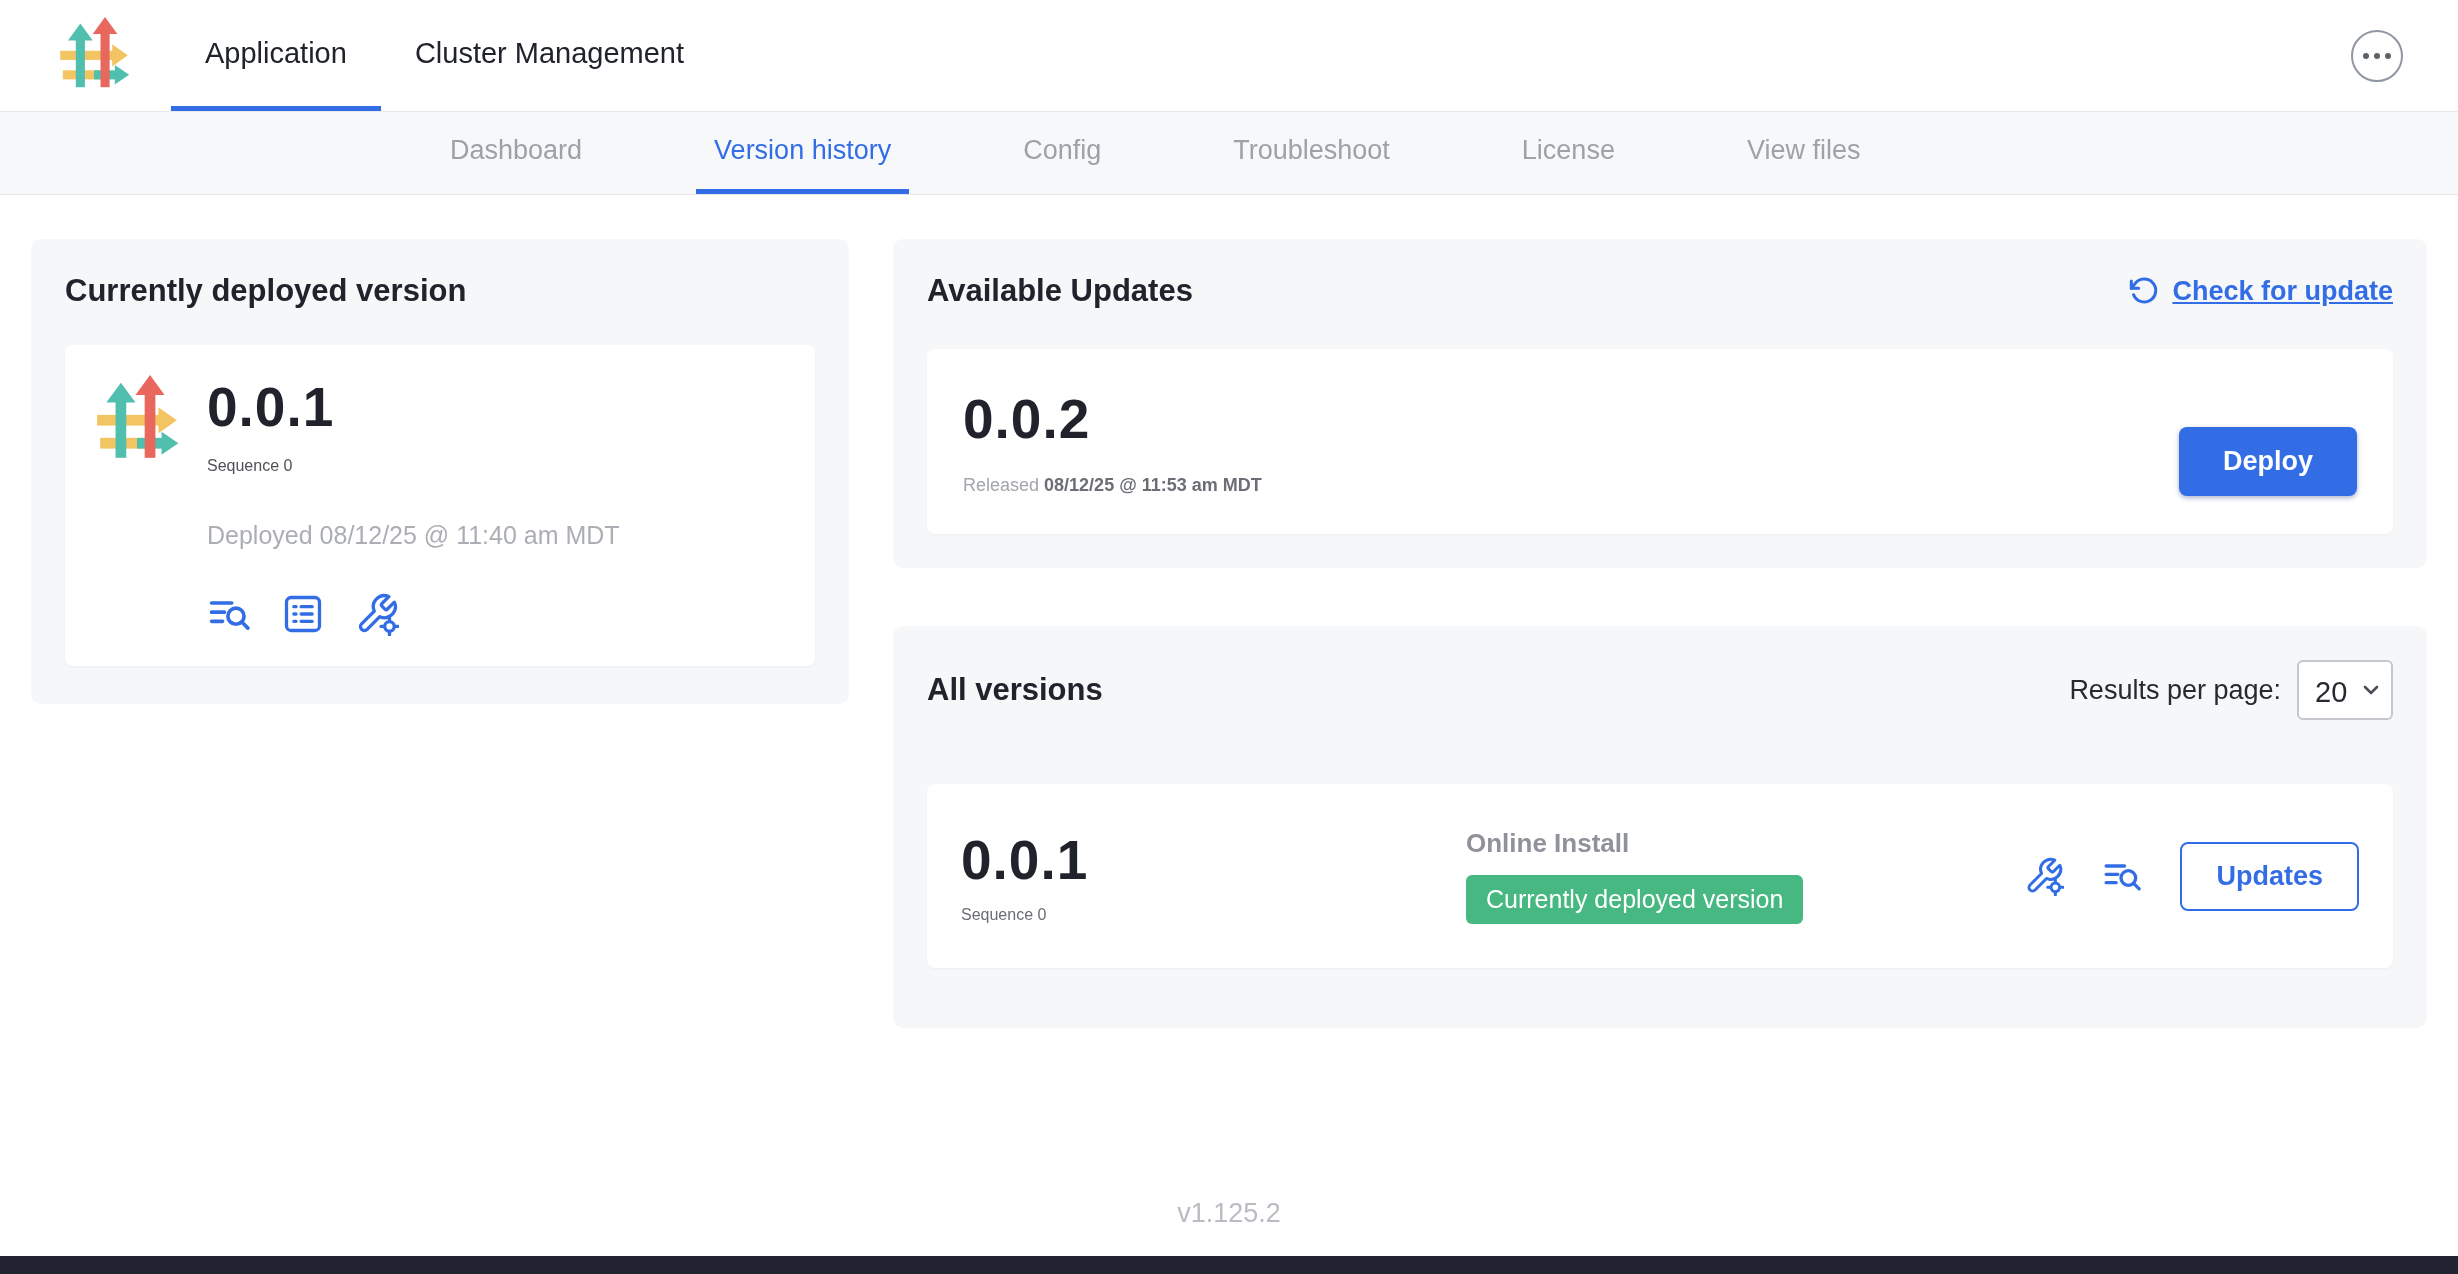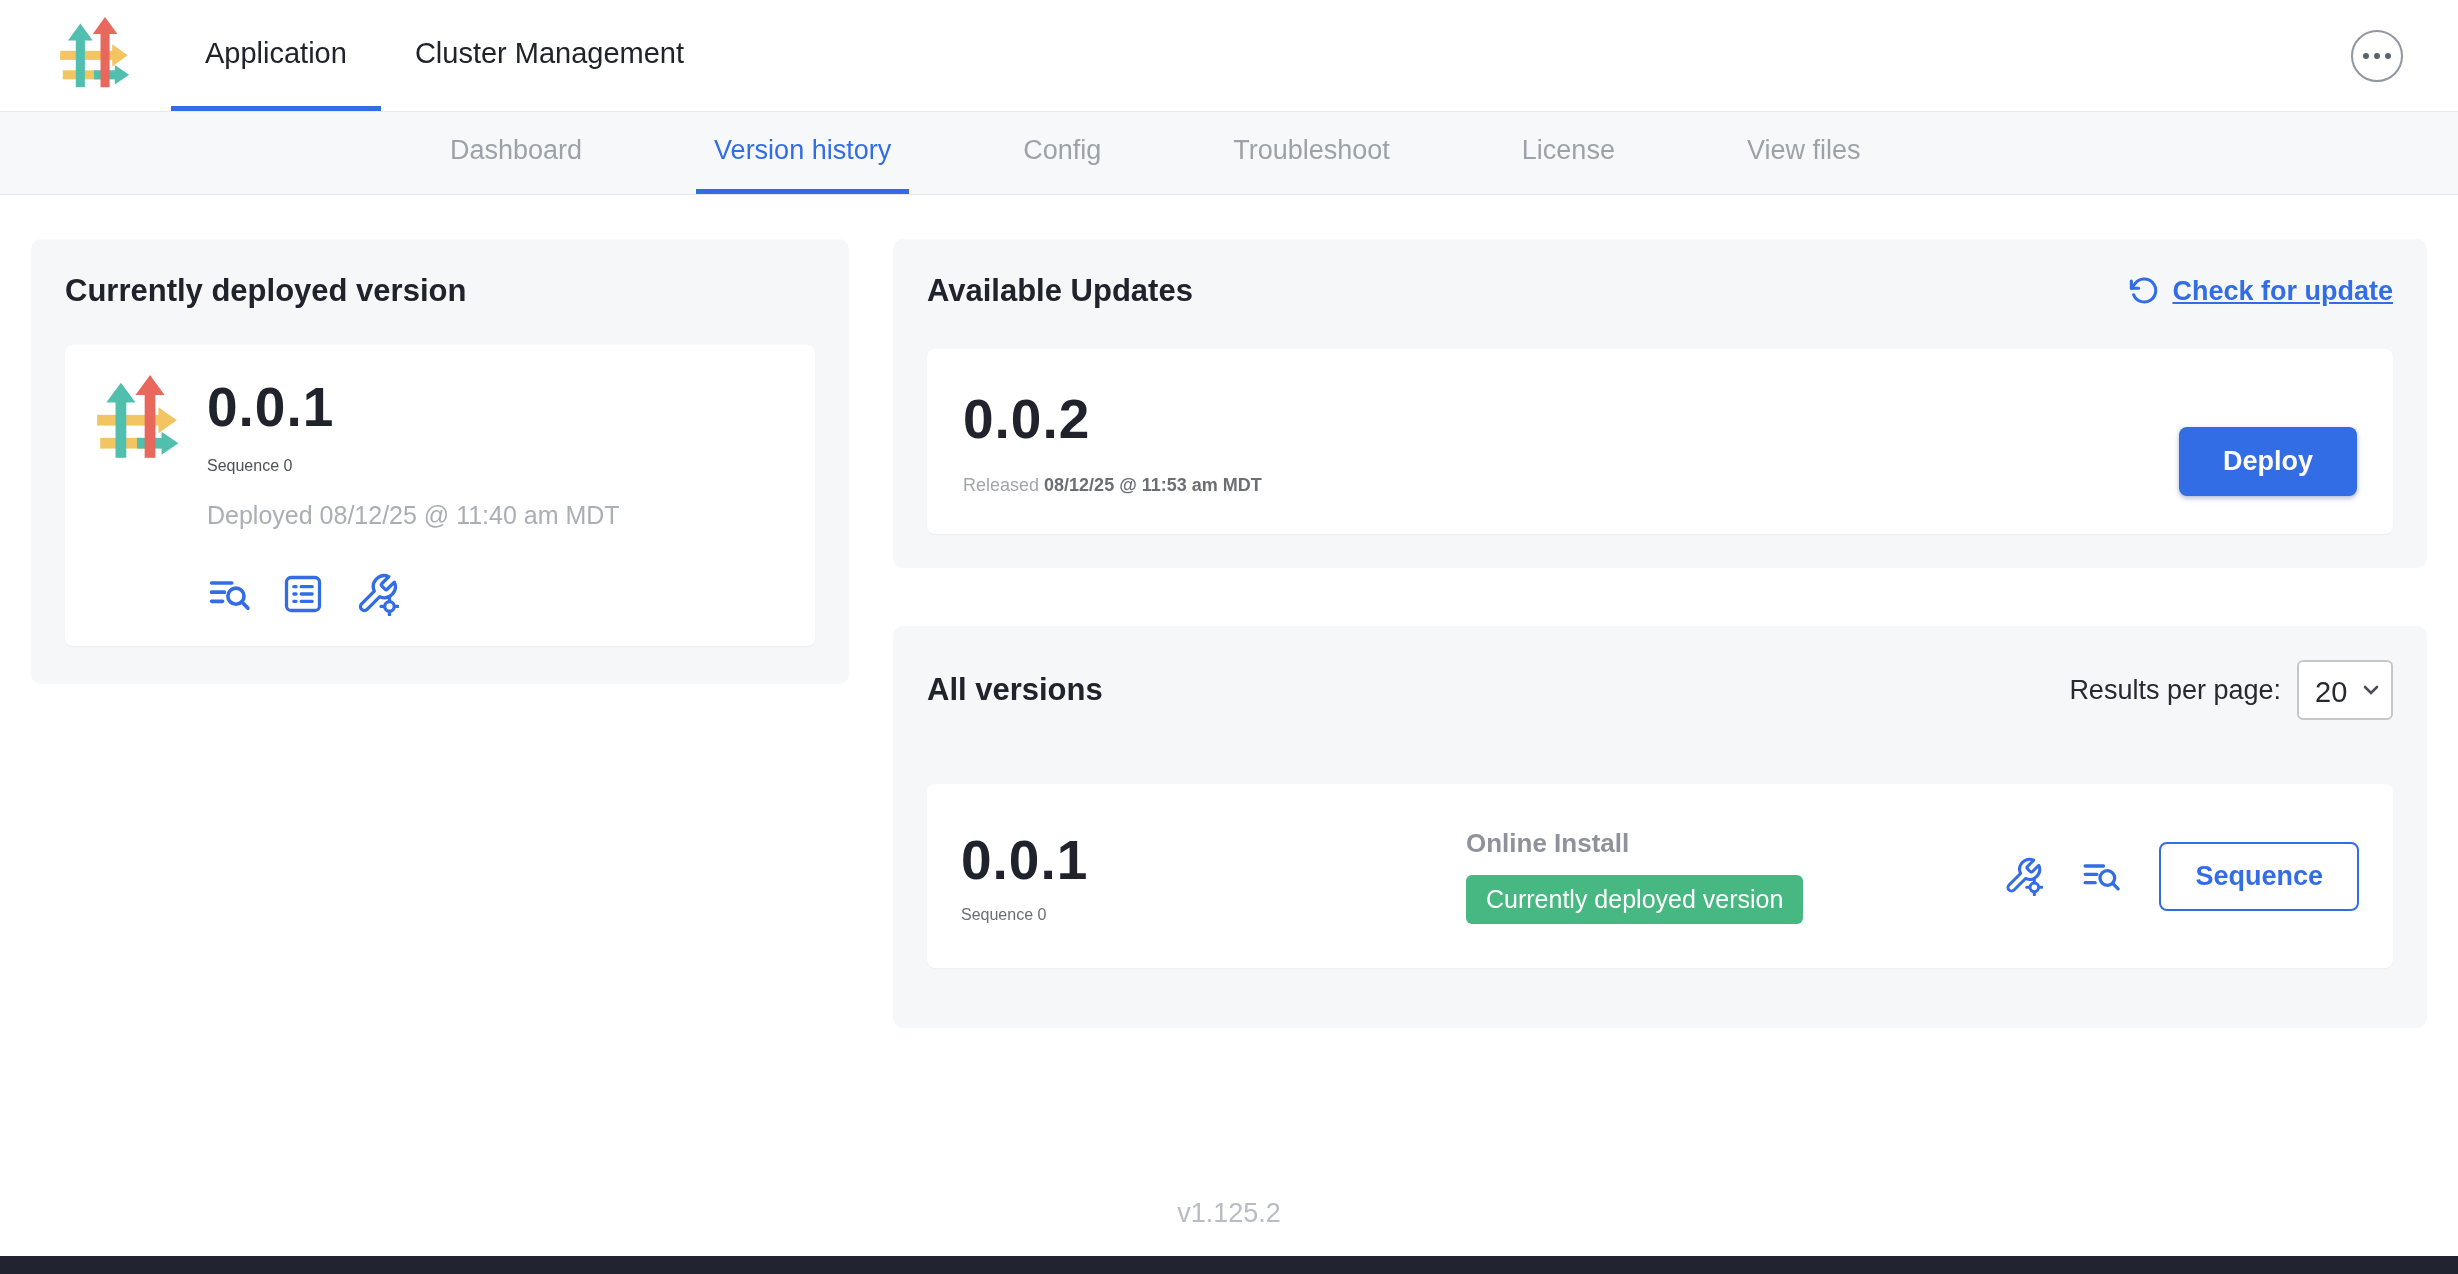--- a/index.html
+++ b/index.html
@@ -62,21 +62,21 @@
   
   .current-card { width:818px; flex-shrink:0; padding:34px 34px 38px; }
   .current-inner {
     margin-top:36px; background:#fff; border-radius:8px;
     padding:30px 28px 30px 26px; display:flex; gap:24px;
     box-shadow:0 1px 2px rgba(0,0,0,0.04);
   }
   .current-logo { width:92px; height:92px; flex-shrink:0; }
   .version-number { font-size:55px; font-weight:bold; color:#20232b; letter-spacing:1px; }
   .sequence { margin-top:18px; font-size:16px; color:#4f5156; }
-  .deployed { margin-top:26px; font-size:25px; color:#abaeb4; }
+  .deployed { margin-top:46px; font-size:25px; color:#abaeb4; }
   .action-icons { margin-top:42px; display:flex; gap:30px; align-items:center; }
   .action-icons .icon-btn { width:44px; height:44px; color:#326de6; cursor:pointer; }
   .icon-btn svg { width:100%; height:100%; display:block; }
 
   
   .right-col { flex:1; display:flex; flex-direction:column; gap:58px; }
 
   .updates-card { padding:34px; }
   .row-between { display:flex; justify-content:space-between; align-items:center; }
   .check-link {
@@ -316,21 +316,21 @@
               <path d="M18.8 15.4v-1.2M18.8 23.4v-1.2M22.2 18.8h1.2M14.2 18.8h1.2"></path>
             </svg>
           </span>
           <span class="icon-btn">
             <svg viewBox="0 0 24 24" fill="none" stroke="currentColor" stroke-width="2" stroke-linecap="round">
               <path d="M2.5 6h11M2.5 11h7M2.5 16h6"></path>
               <circle cx="15.8" cy="13.2" r="4.4"></circle>
               <path d="M19 16.4L22.3 19.7"></path>
             </svg>
           </span>
-          <button class="btn-outline">Sequence</button>
+          <button class="btn-outline">Updates</button>
         </div>
       </div>
     </div>
 
   </div>
 </div>
 
 <div class="footer">
   <span class="footer-version">v1.125.2</span>
 </div>

